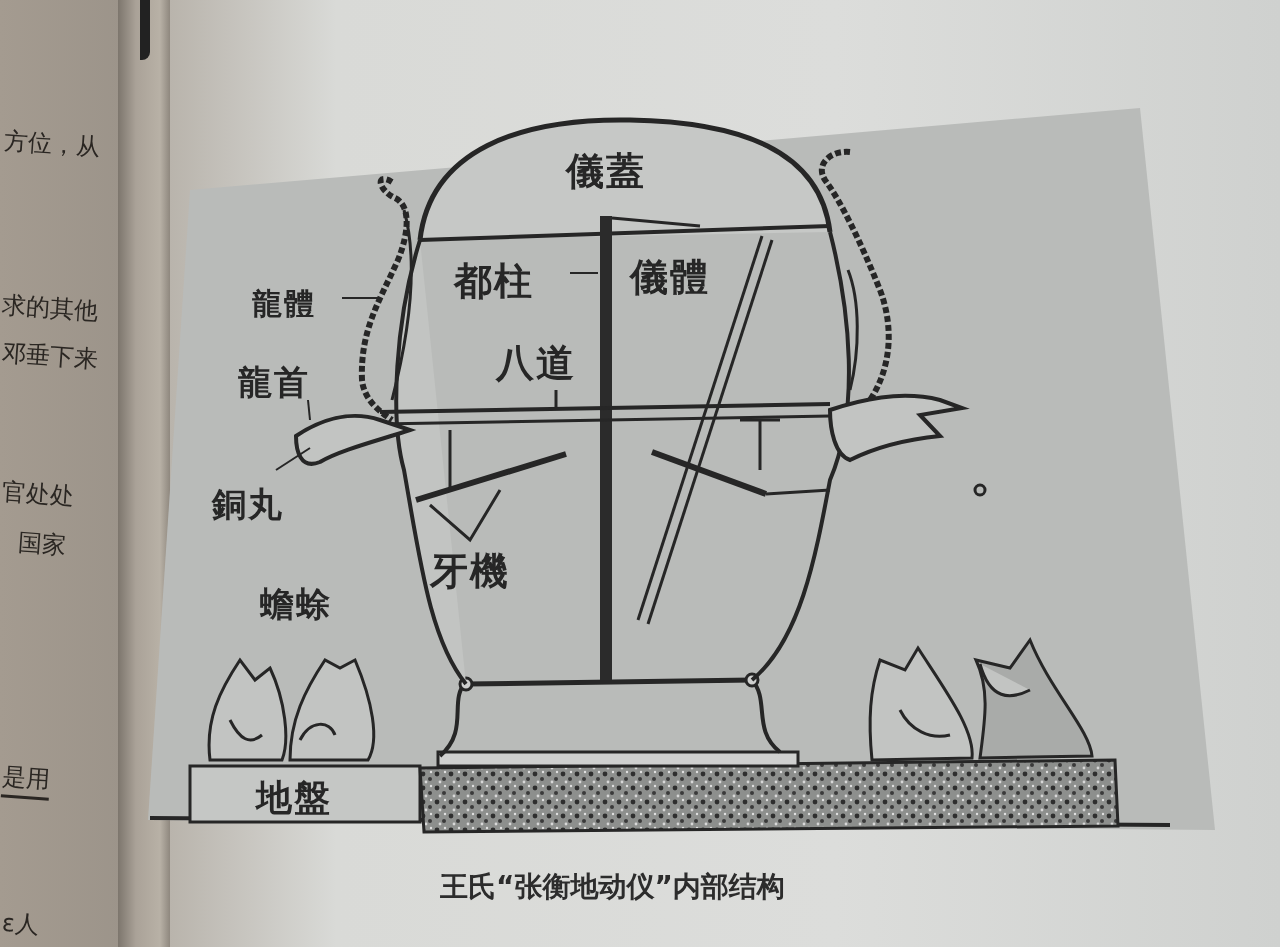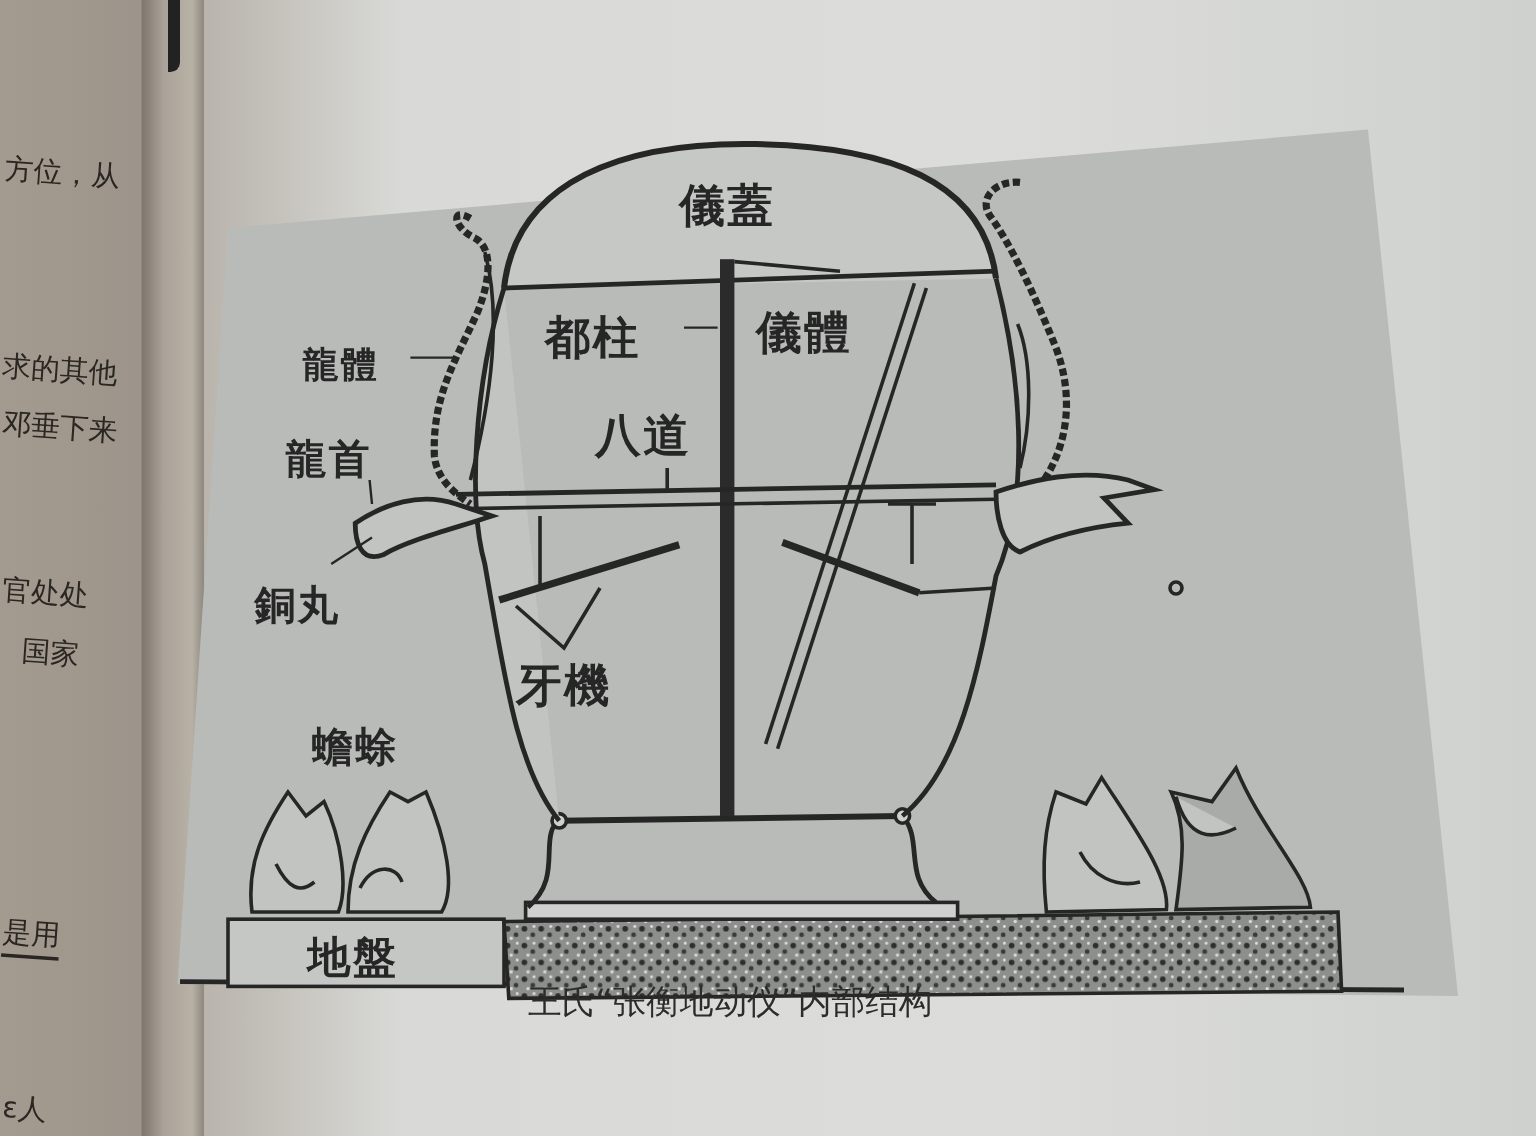--- a/index.html
+++ b/index.html
@@ -29,21 +29,21 @@
   
   .right-page {
     position:absolute; left:170px; top:0; width:1110px; height:947px;
     background:linear-gradient(90deg,#b9b4ac 0%,#d9dad7 15%,#dcdddb 60%,#cfd1cf 100%);
   }
   .label {
     position:absolute; color:#262626; font-size:38px; font-weight:bold;
     font-family:Liberation Sans, sans-serif; white-space:nowrap; letter-spacing:2px;
   }
   .caption {
-    position:absolute; left:440px; top:816px; font-size:28px; font-weight:normal;
+    position:absolute; left:440px; top:868px; font-size:28px; font-weight:bold;
     color:#2c2c2c; font-family:"DejaVu Sans", sans-serif; white-space:nowrap;
   }
 </style>
 </head>
 <body>
 
 <div class="left-page">
   <div class="edge"></div>
   <div class="gutter-shadow"></div>
   <div class="left-text" style="left:4px;top:128px;">方位，从</div>
@@ -144,16 +144,16 @@
 </svg>
 
 <div class="label" style="left:566px;top:146px;">儀蓋</div>
 <div class="label" style="left:454px;top:256px;">都柱</div>
 <div class="label" style="left:630px;top:252px;text-align:right;">儀體</div>
 <div class="label" style="left:496px;top:314px;margin-top:24px;">八道</div>
 <div class="label" style="left:252px;top:284px;font-size:30px;">龍體</div>
 <div class="label" style="left:238px;top:360px;font-size:34px;">龍首</div>
 <div class="label" style="left:212px;top:456px;font-size:34px;margin-top:26px;">銅丸</div>
 <div class="label" style="left:430px;top:546px;">牙機</div>
-<div class="label" style="left:260px;top:582px;font-size:34px;margin-top:18px;">蟾蜍</div>
+<div class="label" style="left:260px;top:582px;font-size:34px;">蟾蜍</div>
 <div class="label" style="left:256px;top:774px;font-size:36px;">地盤</div>
 
 <div class="caption">王氏“张衡地动仪”内部结构</div>
 
 </body></html>

